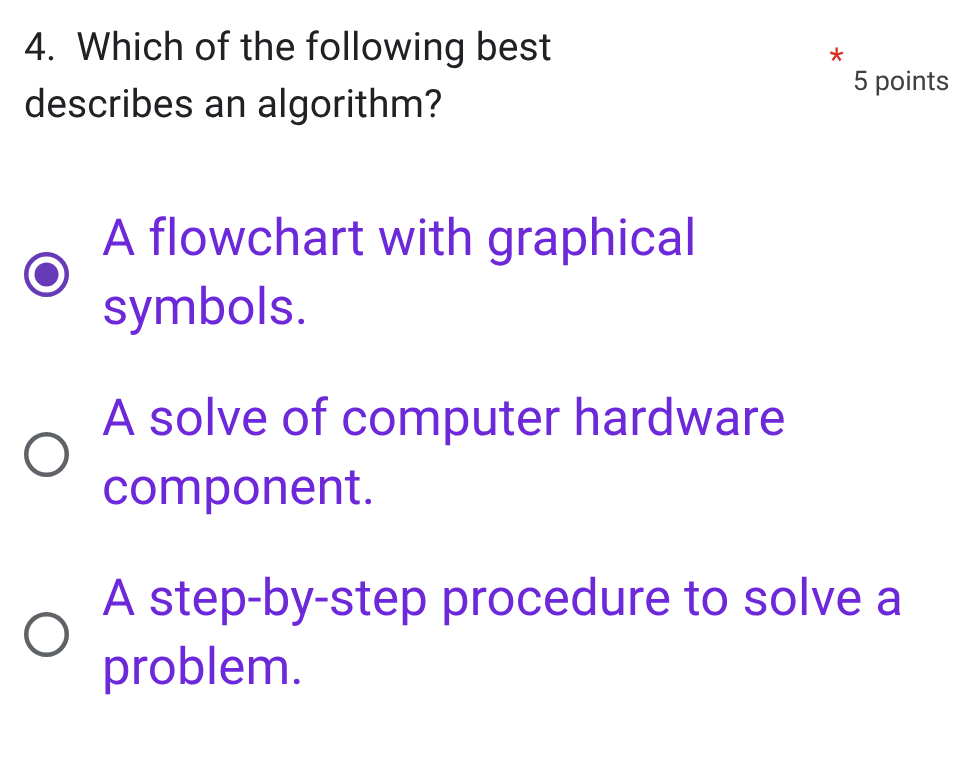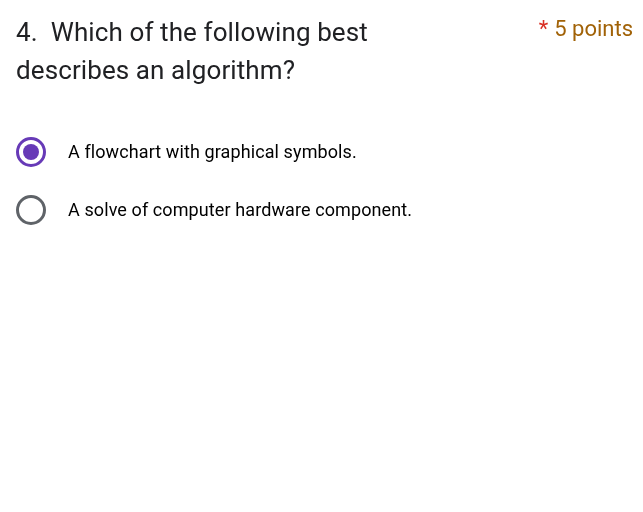--- a/index.html
+++ b/index.html
@@ -31,22 +31,23 @@
     align-items: center;
     gap: 6px;
     padding-top: 2px;
   }
   .required {
     color: #d93025;
     font-size: 22px;
     line-height: 1;
   }
   .points {
-    color: #a16207;
-    font-size: 22px;
+    color: #404040;
+    font-size: 18px;
+    margin-top: 28px;
   }
   .options {
     display: flex;
     flex-direction: column;
     gap: 28px;
   }
   .option {
     display: flex;
     align-items: center;
     gap: 22px;
@@ -69,23 +70,23 @@
     width: 16px;
     height: 16px;
     border-radius: 50%;
     background: #673ab7;
     display: none;
   }
   .option.selected .radio .dot {
     display: block;
   }
   .option-label {
-    font-size: 18px;
+    font-size: 34px;
     line-height: 1.35;
-    color: #000000;
+    color: #6d28d9;
     letter-spacing: 0.1px;
     max-width: 540px;
   }
 </style>
 </head>
 <body>
 
 <div class="container">
   <div class="header">
     <div class="question-text">
@@ -104,16 +105,20 @@
           <span class="dot"></span>
         </span>
       <span class="option-label">A flowchart with graphical symbols.</span>
     </div>
 
     <div class="option">
       <span class="radio"></span>
       <span class="option-label">A solve of computer hardware component.</span>
     </div>
 
+    <div class="option">
+      <span class="radio"></span>
+      <span class="option-label">A step-by-step procedure to solve a problem.</span>
+    </div>
 
 
   </div>
 </div>
 
 </body></html>

